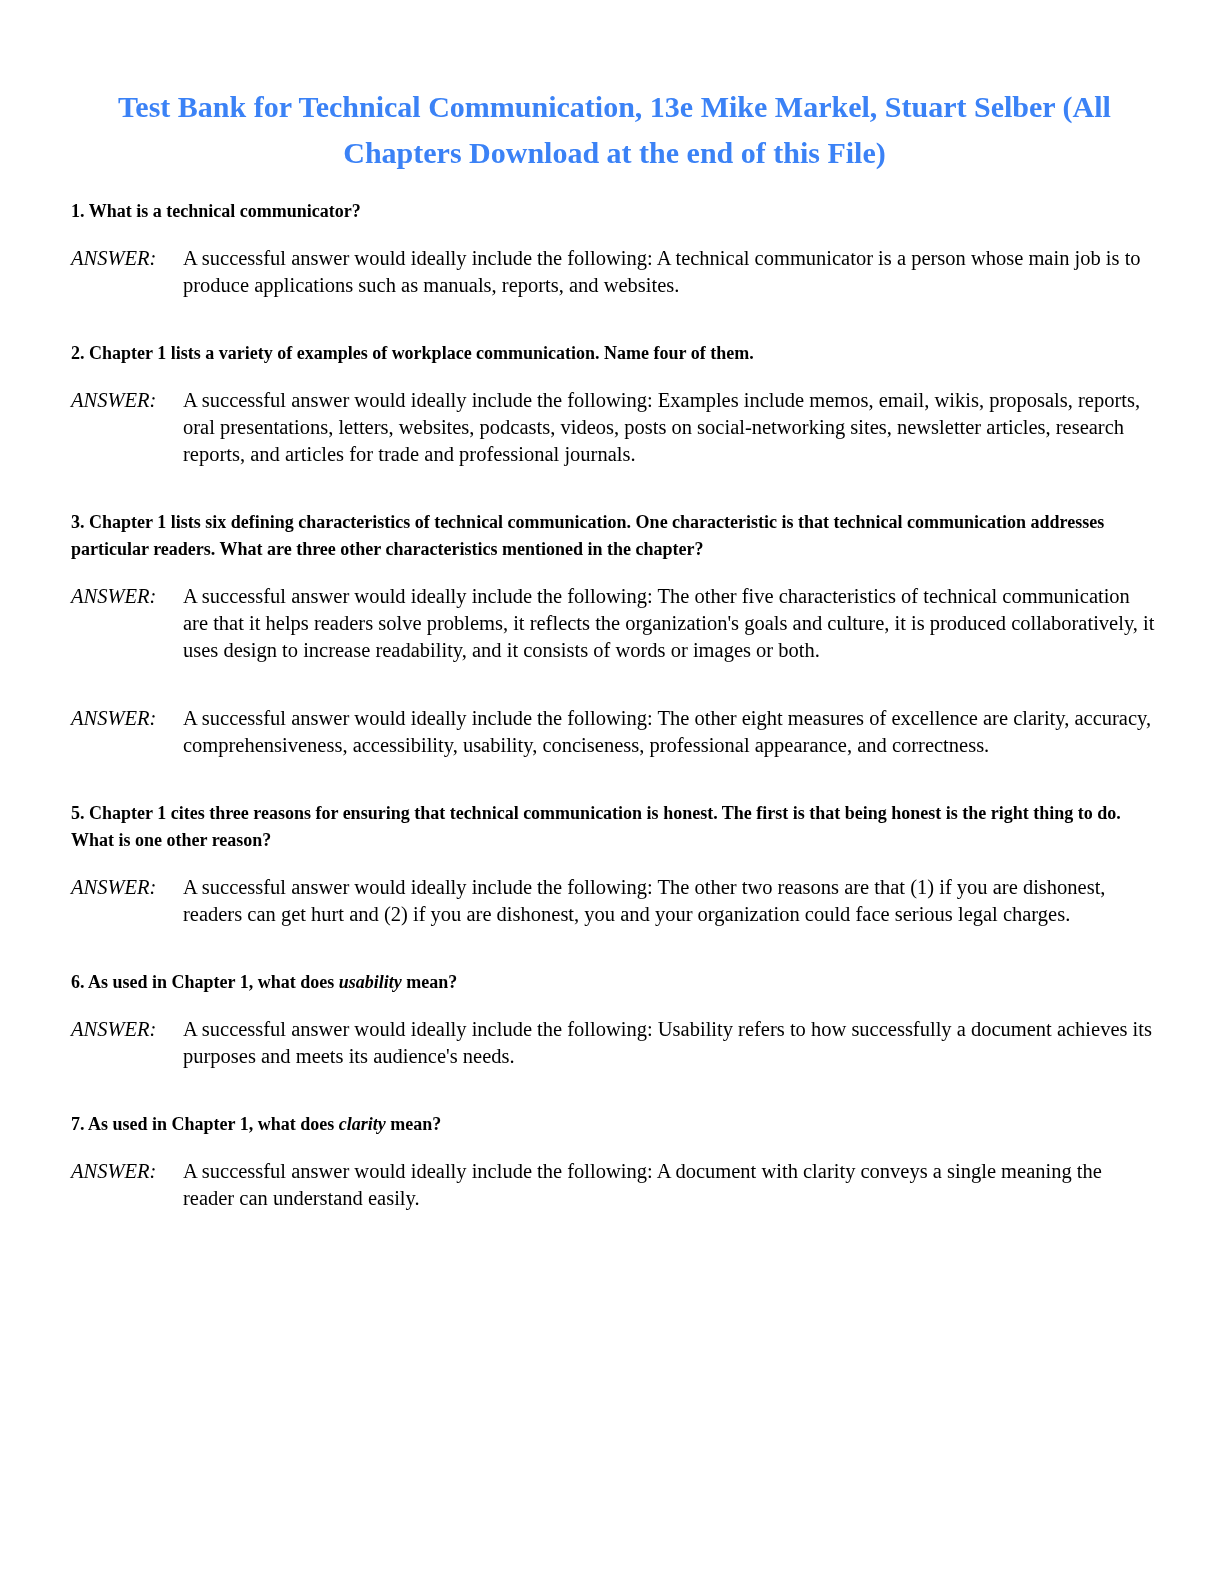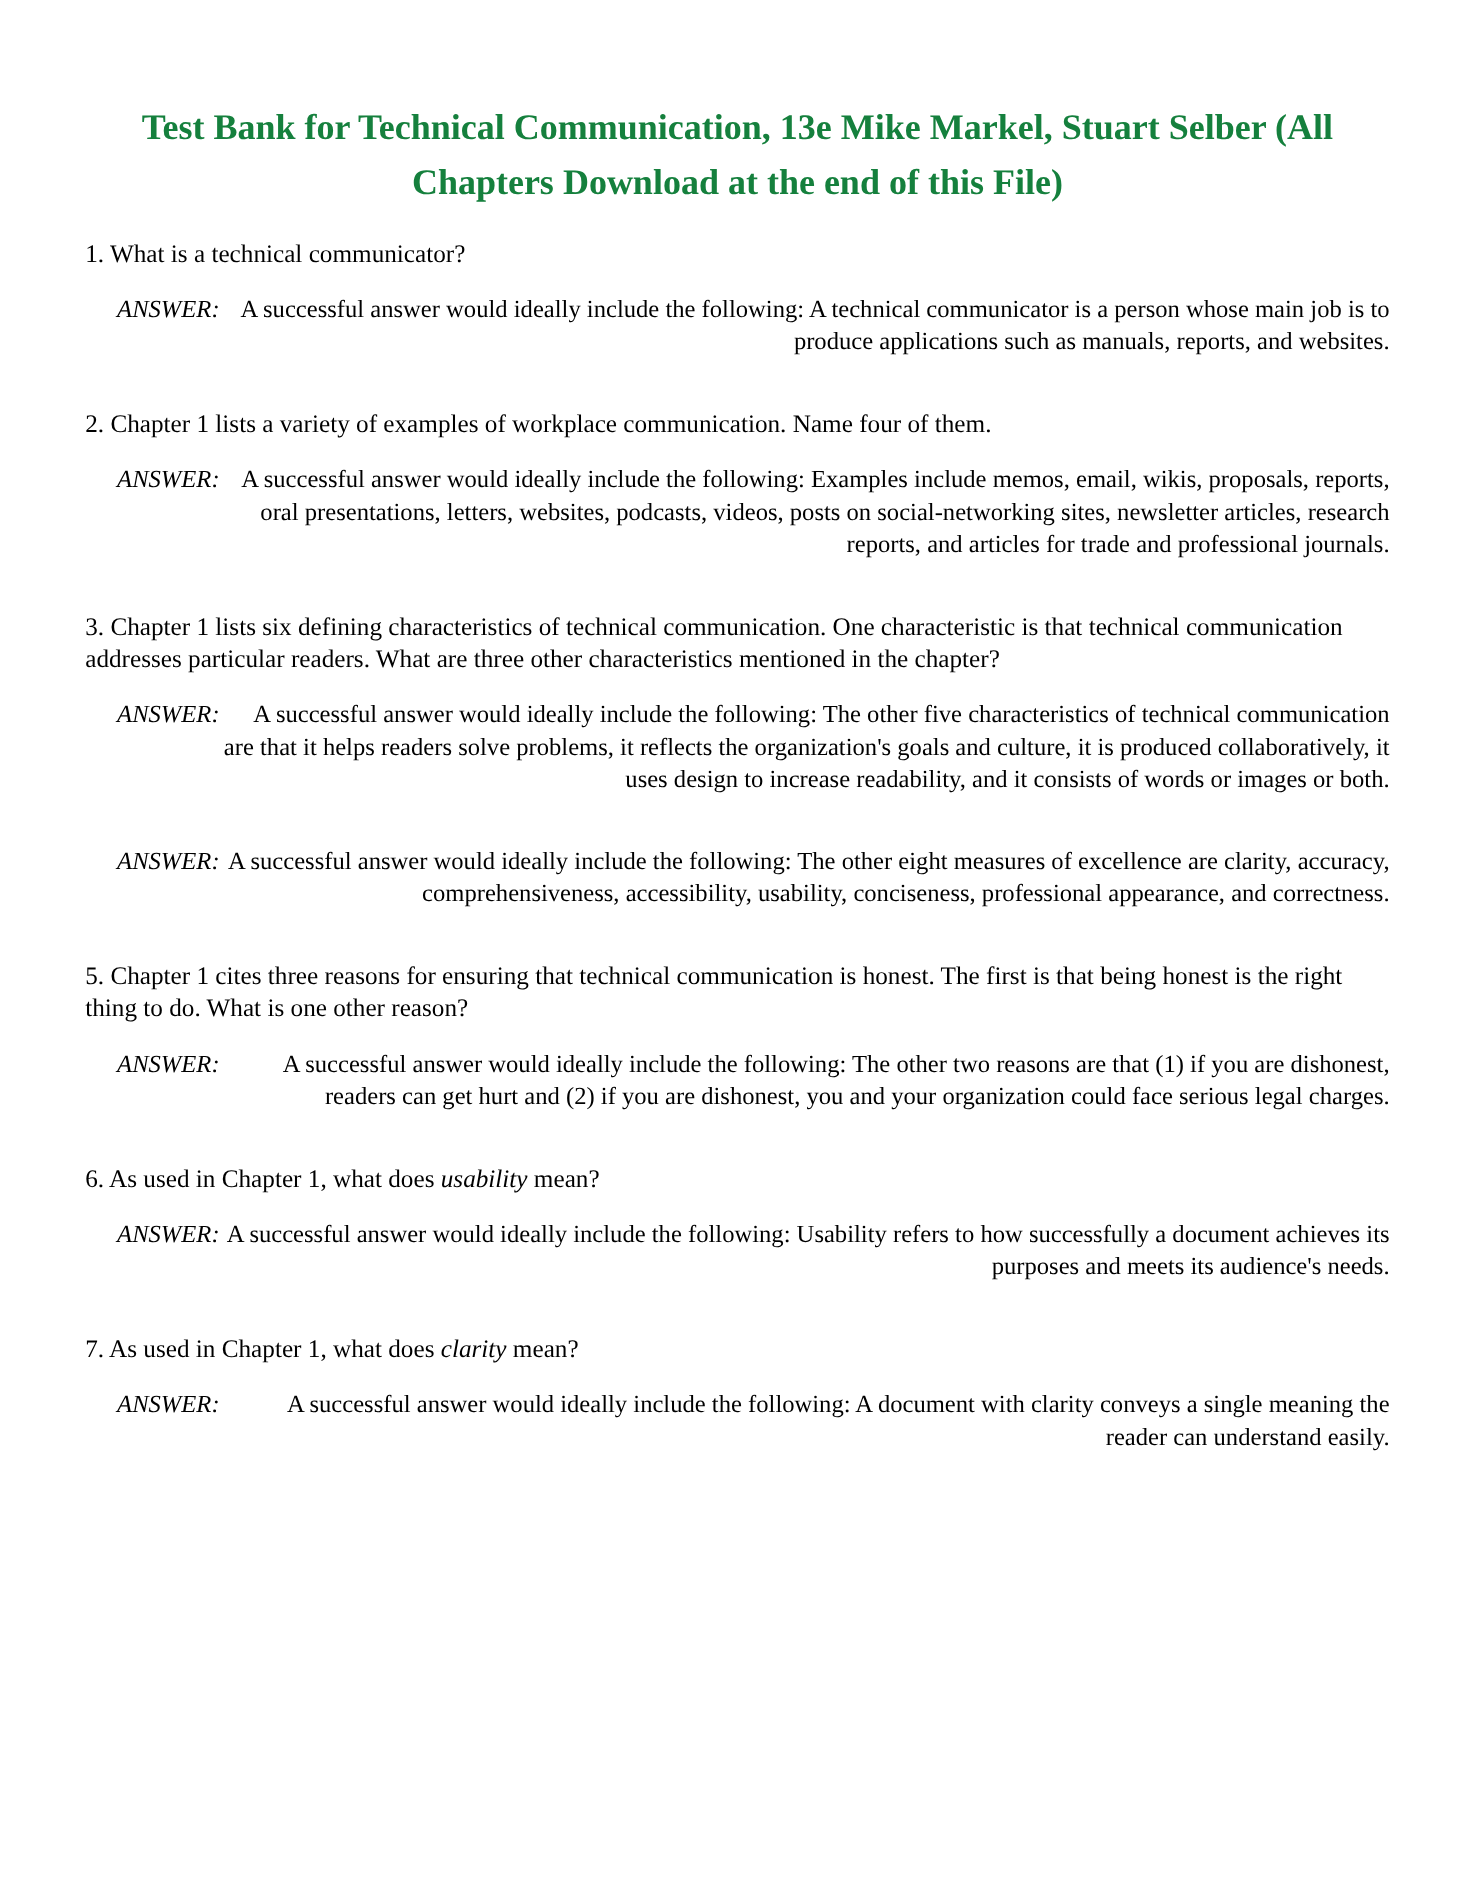--- a/index.html
+++ b/index.html
@@ -21,50 +21,50 @@
     margin: 0;
   }
   .chapter {
     font-size: 25px;
     font-weight: bold;
     margin: 10px 0 0 0;
     line-height: 32px;
   }
   .qa { margin: 0; }
   .question {
-    font-size: 21px;
+    font-size: 18px;
     line-height: 27px;
     margin: 0 0 20px 0;
+    font-weight: bold;
   }
   .qa { margin-top: 41px; }
   .qa:first-of-type { margin-top: 22px; }
   .answer {
     display: flex;
     align-items: flex-start;
     font-size: 20.5px;
     line-height: 27px;
-    text-align: right;
   }
   .answer-label {
     width: 112px;
     flex: 0 0 112px;
     font-style: italic;
   }
   .answer-text {
     flex: 1;
     margin: 0;
   }
   .italic-term { font-style: italic; }
 </style>
 </head>
 <body>
 
 <div class="page">
 
-  <h1 class="title" style="color: #15803d;">Test Bank for Technical Communication, 13e Mike Markel, Stuart Selber (All Chapters Download at the end of this File)</h1>
+  <h1 class="title" style="color: #3b82f6;">Test Bank for Technical Communication, 13e Mike Markel, Stuart Selber (All Chapters Download at the end of this File)</h1>
 
 
   <section class="qa">
     <p class="question"><span>1. What is a technical communicator?</span><span class="italic-term"></span><span></span></p>
     <div class="answer">
       <span class="answer-label">ANSWER:</span>
       <p class="answer-text">A successful answer would ideally include the following: A technical communicator is a person whose main job is to produce applications such as manuals, reports, and websites.</p>
     </div>
   </section>
 

